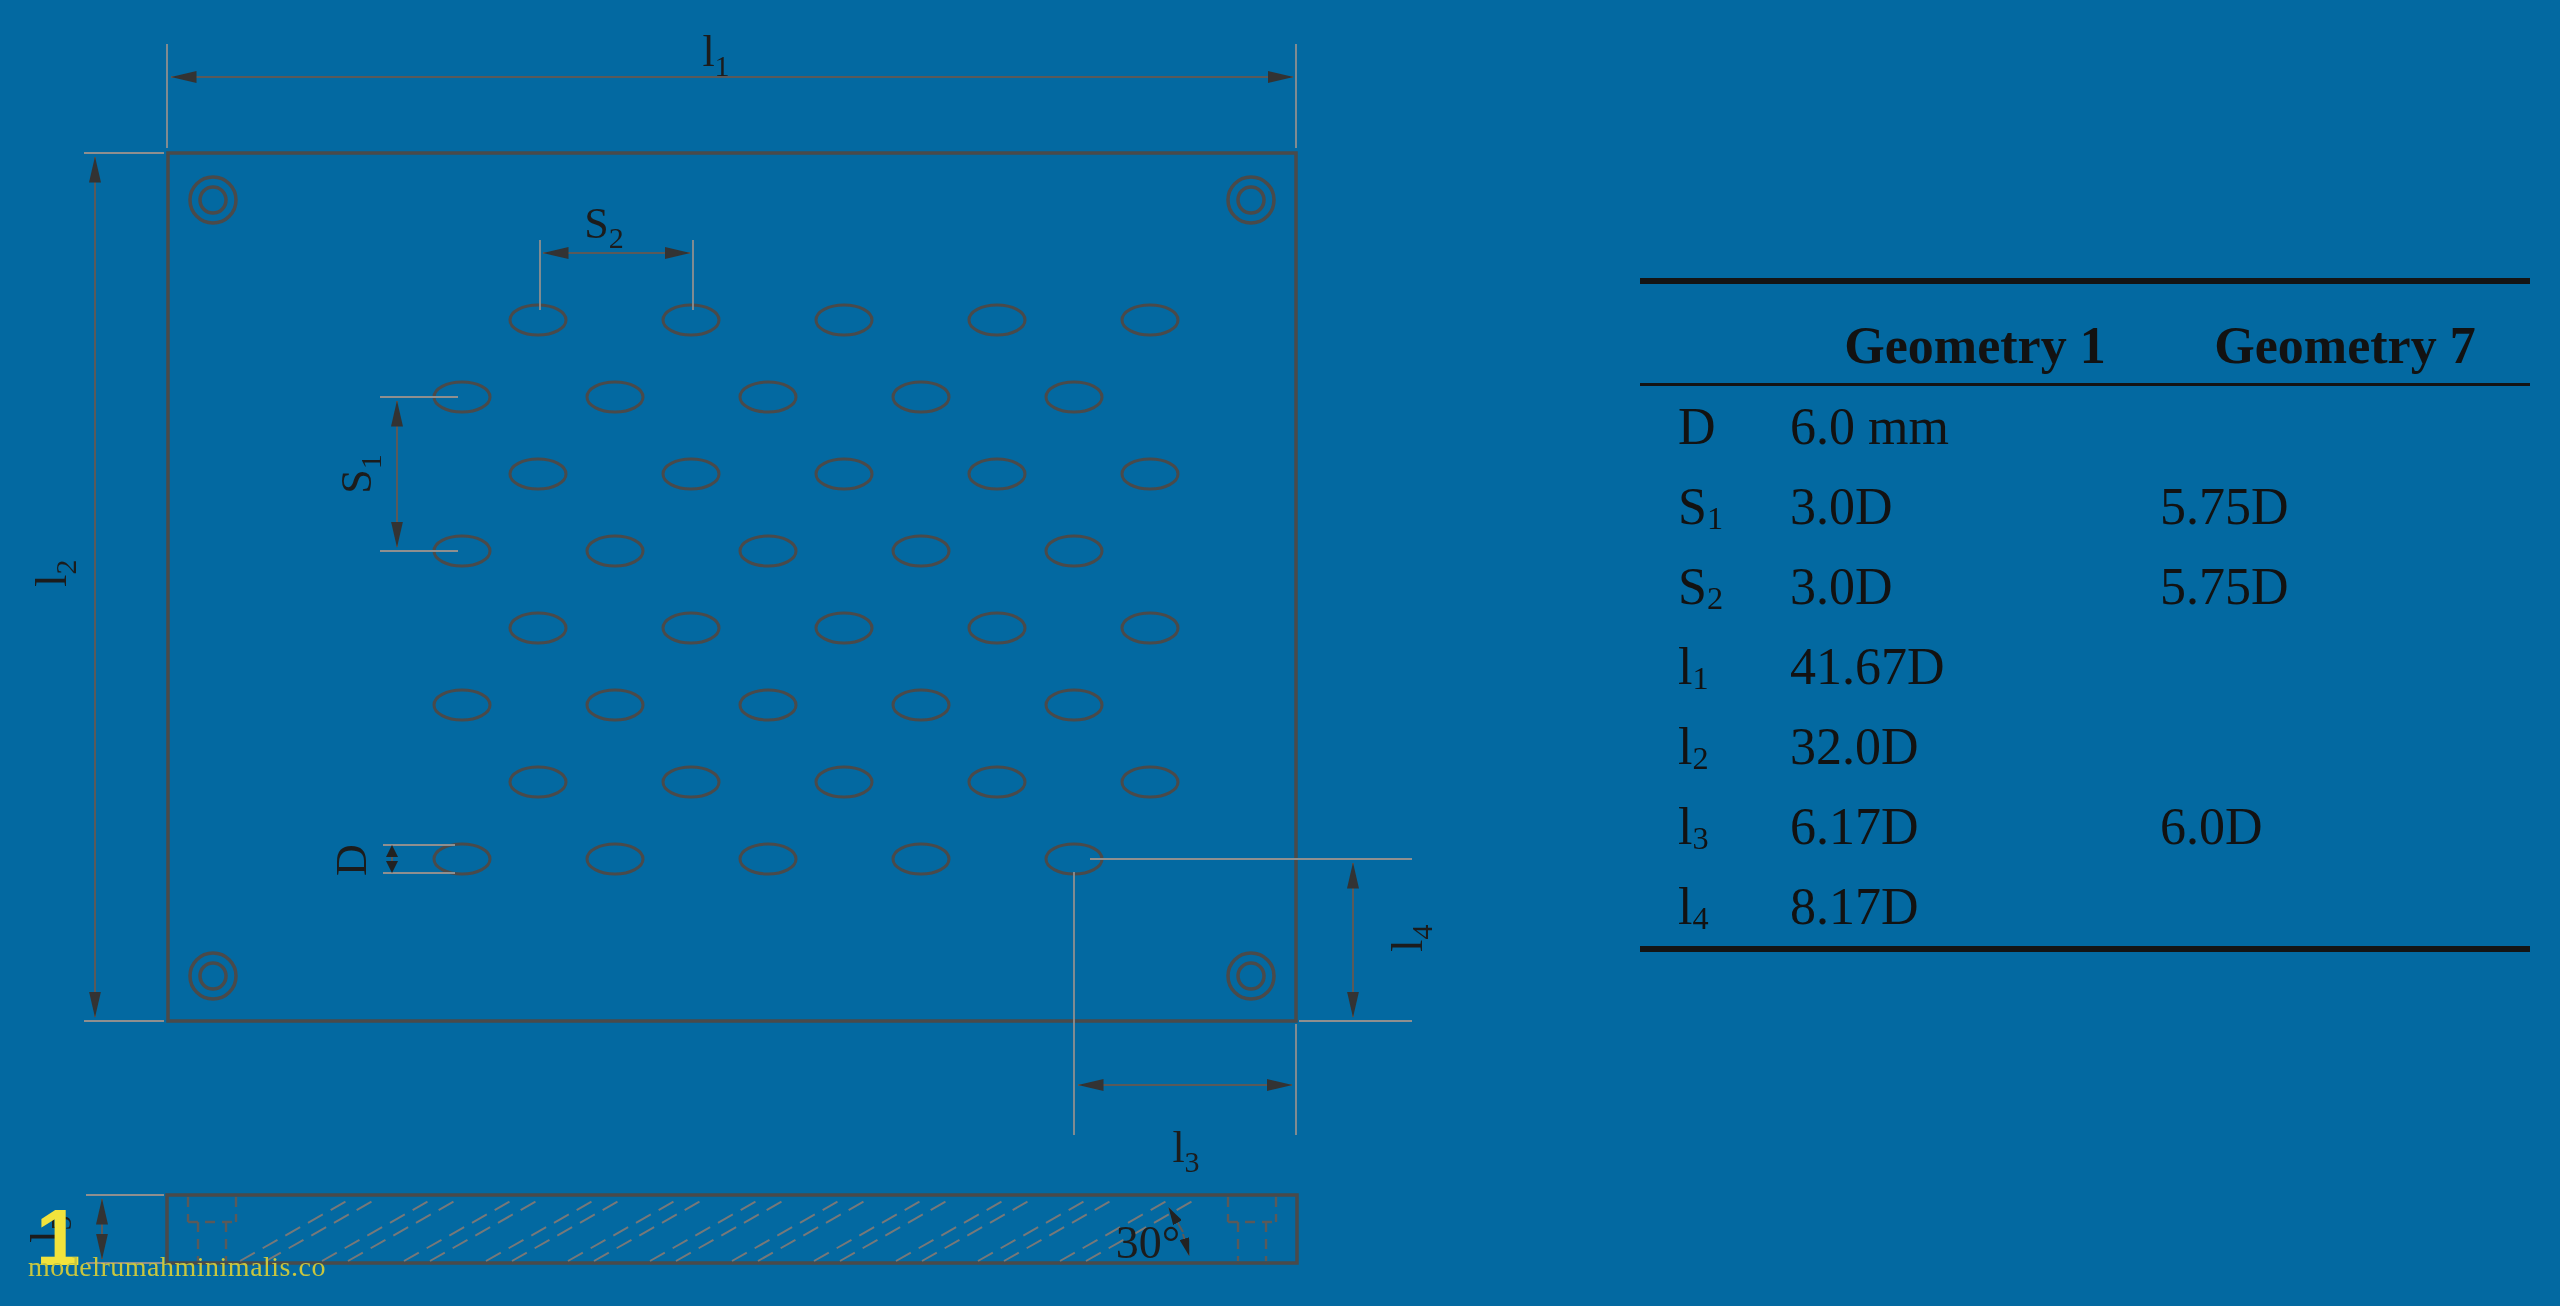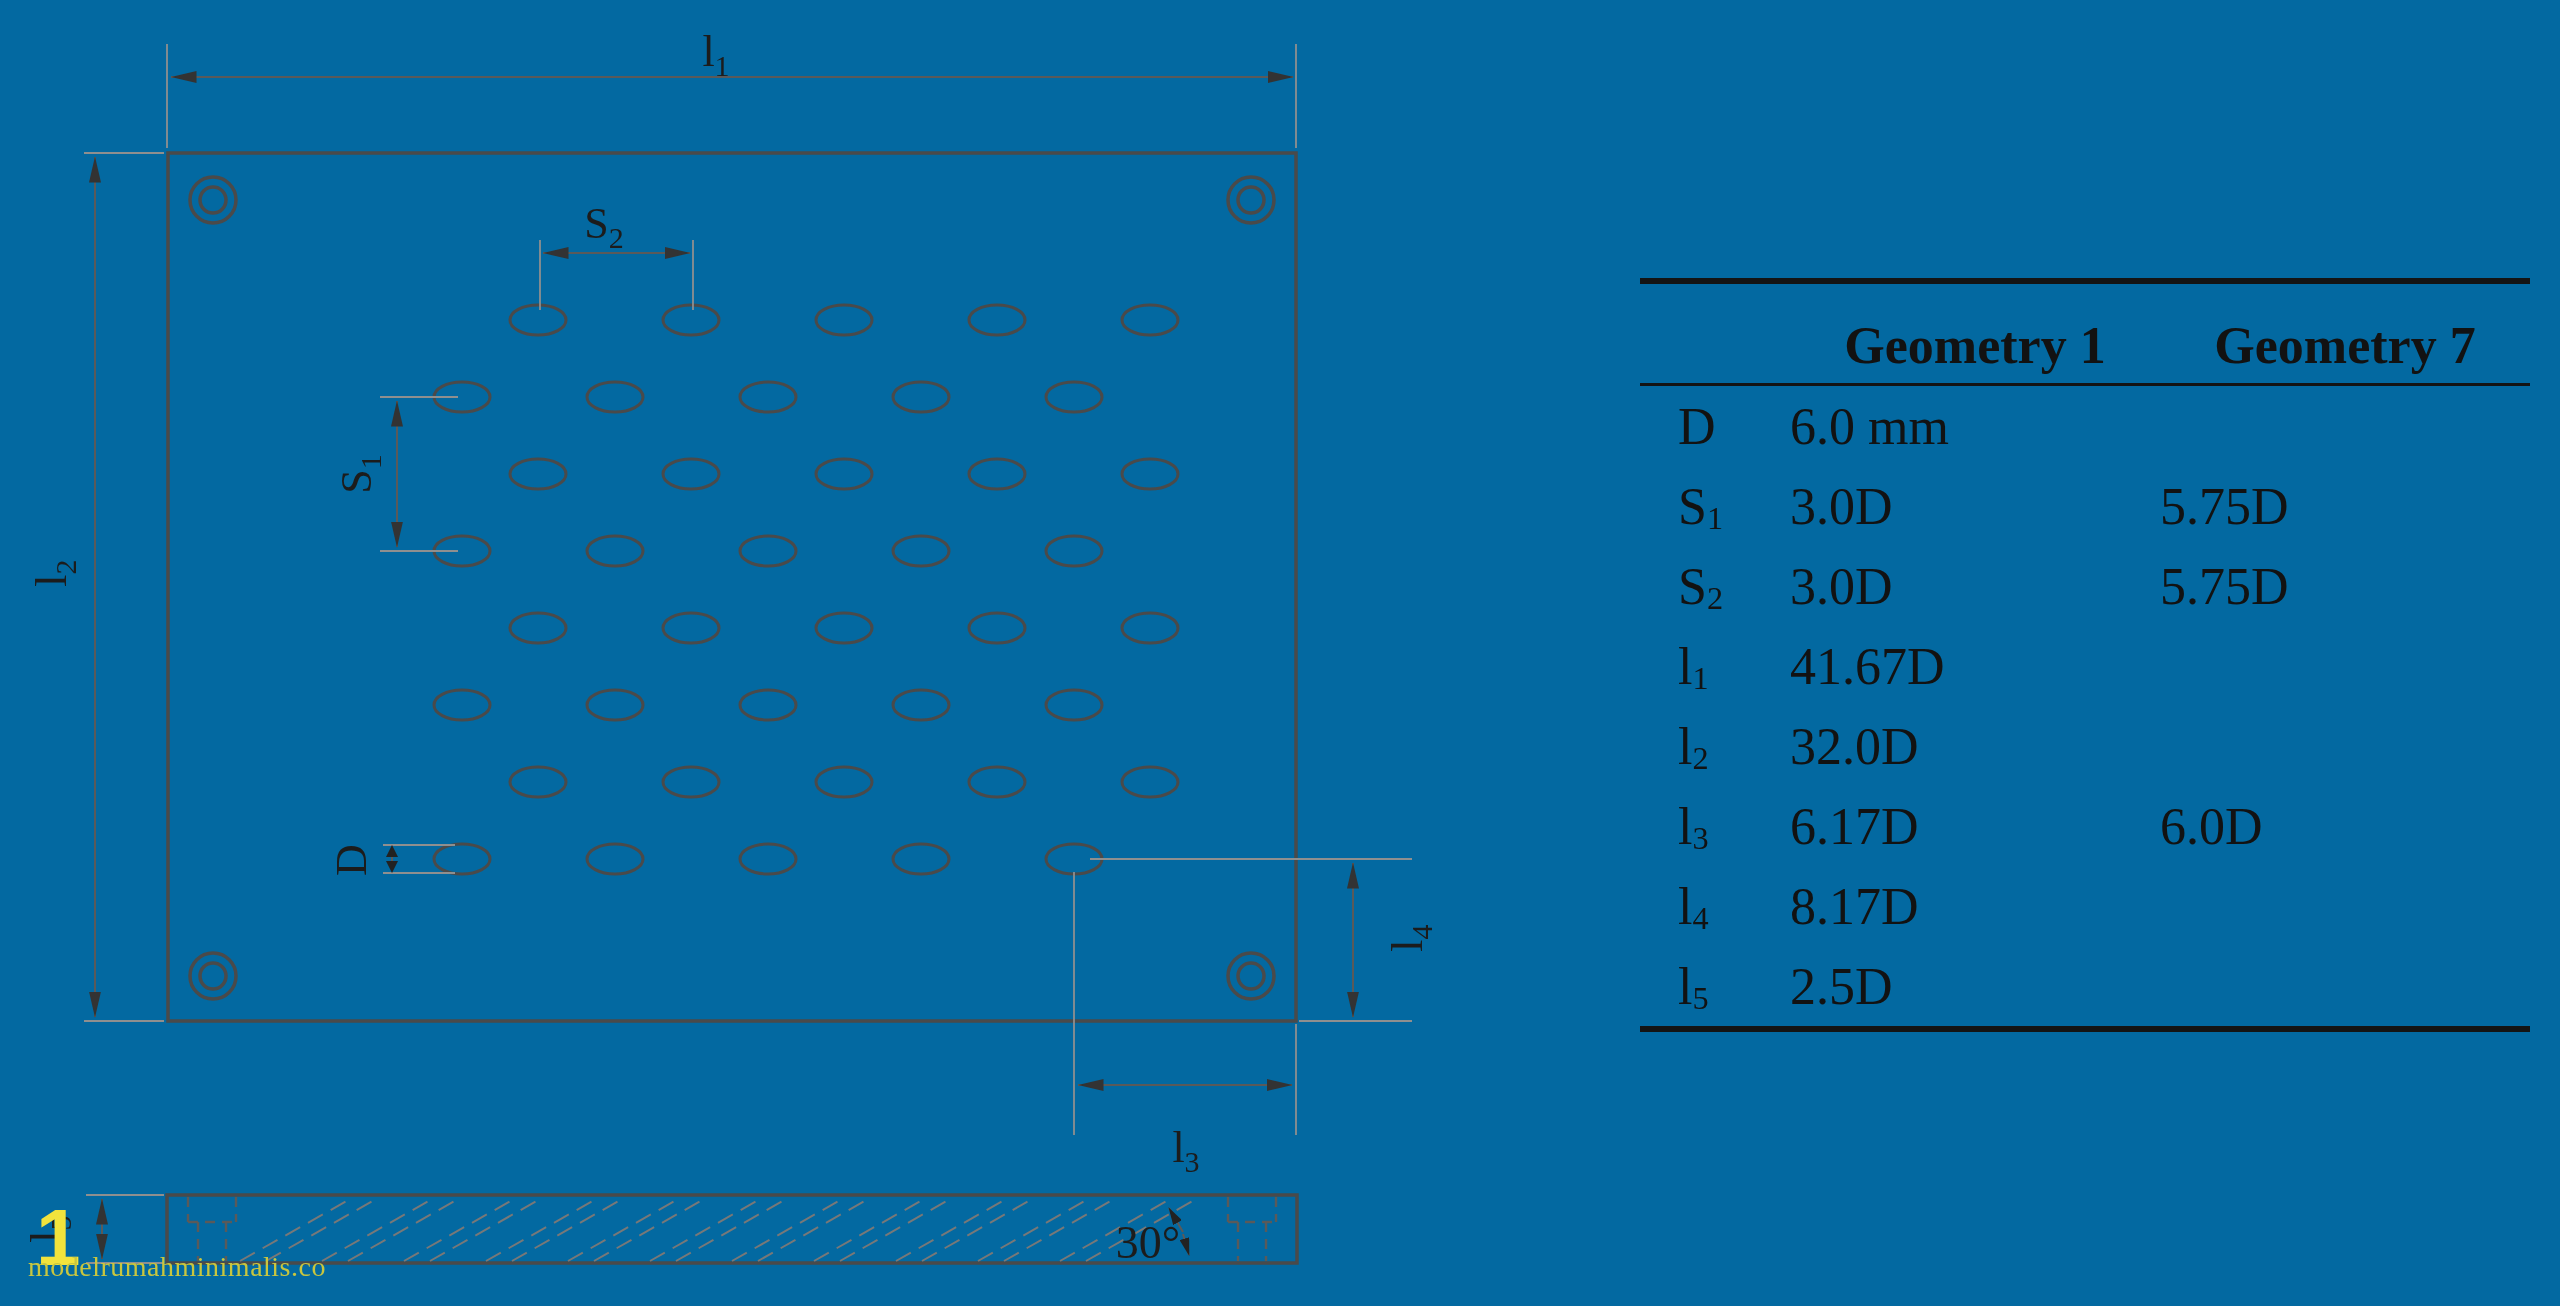--- a/index.html
+++ b/index.html
@@ -268,21 +268,17 @@
         </div>
         <div class="trow two">
           <div class="tlabel">l<span class="sub">3</span></div>
           <div class="tval">6.17D</div>
           <div class="tval">6.0D</div>
         </div>
         <div class="trow two">
           <div class="tlabel">l<span class="sub">4</span></div>
           <div class="tval">8.17D</div>
         </div>
-        <div class="trow one">
-          <div class="tlabel">l<span class="sub">5</span></div>
-          <div class="tval">2.5D</div>
-        </div>
       </div>
     <div class="rule rule-bottom"></div>
   </div>
 
 </div>
 
 </body></html>

